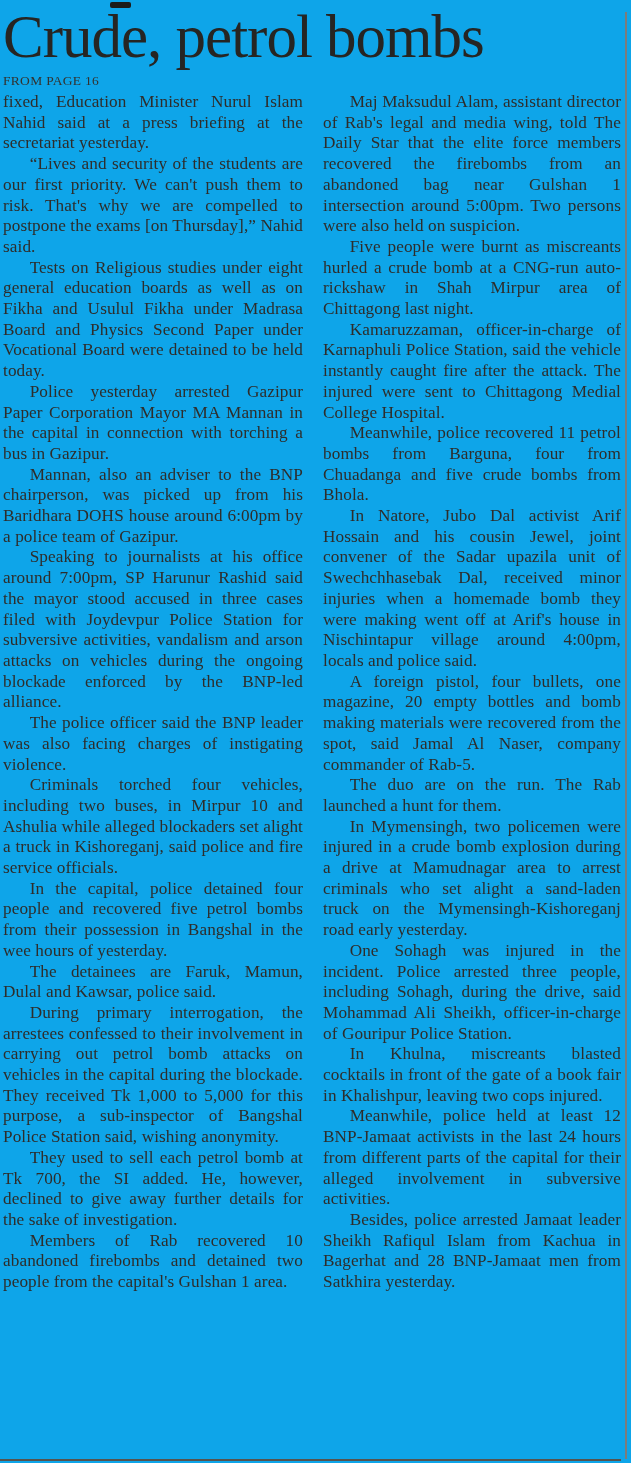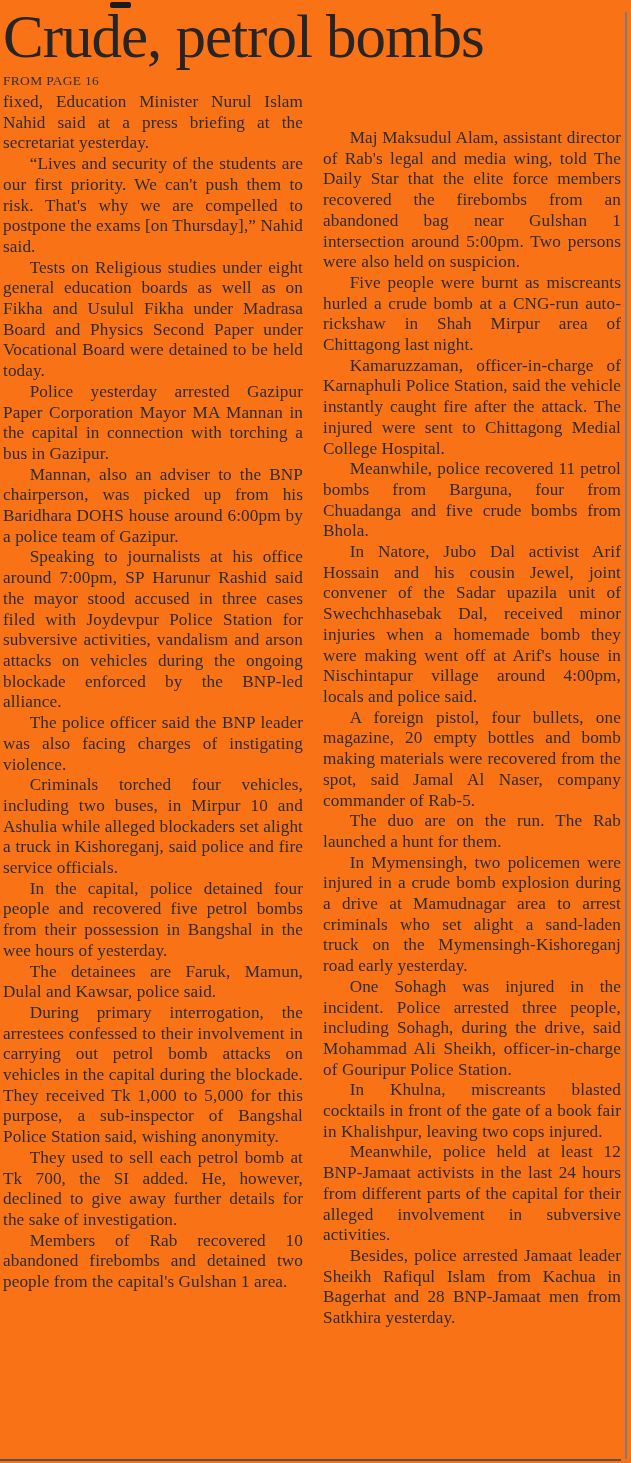--- a/index.html
+++ b/index.html
@@ -1,21 +1,21 @@
 <!DOCTYPE html>
 <html><head>
 <meta charset="utf-8">
 <style>
   html, body { margin: 0; padding: 0; background: #ffffff; }
   .page {
     position: relative;
     width: 631px;
     height: 1463px;
     box-sizing: border-box;
-    background: #f97316;
+    background: #0ea5e9;
     overflow: hidden;
     padding: 6px 0 0 3px;
     font-family: "Liberation Serif", serif;
     color: #2e2d2b;
   }
   .headline {
     margin: 0;
     font-size: 61px;
     line-height: 62px;
     font-weight: 500;
@@ -27,29 +27,30 @@
     margin-top: 5px;
     font-size: 13.5px;
     font-weight: normal;
     letter-spacing: 0.3px;
     color: #33322f;
   }
   .columns {
     display: flex;
     gap: 20px;
     margin-top: 3px;
+    align-items: flex-end;
   }
   .col {
     font-size: 17.2px;
     line-height: 20.7px;
     text-align: justify;
     letter-spacing: 0.1px;
   }
   .col-left  { width: 300px; }
-  .col-right { width: 298px; margin-top: 36px; }
+  .col-right { width: 298px; }
   .col p { margin: 0; text-indent: 1.55em; }
   .col p.no-indent { text-indent: 0; }
   .column-rule {
     position: absolute;
     top: 12px;
     right: 4px;
     width: 2px;
     height: 1447px;
     background: #7d7c7a;
   }

